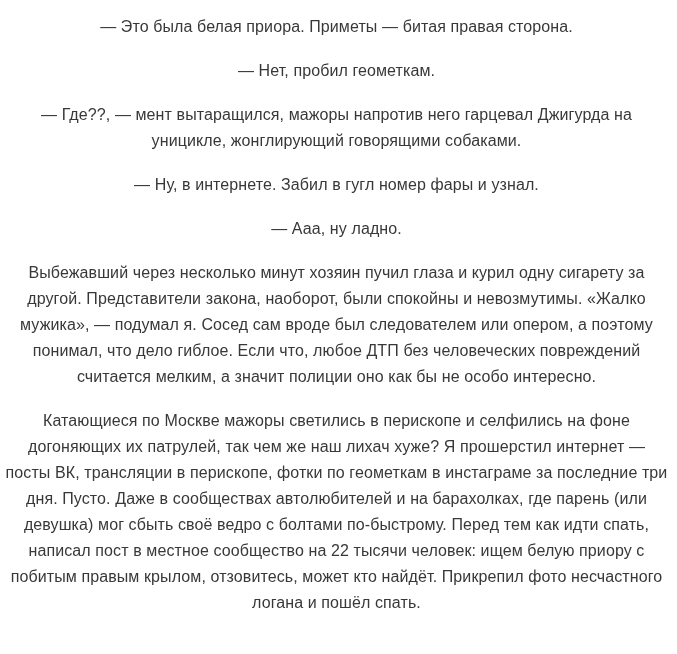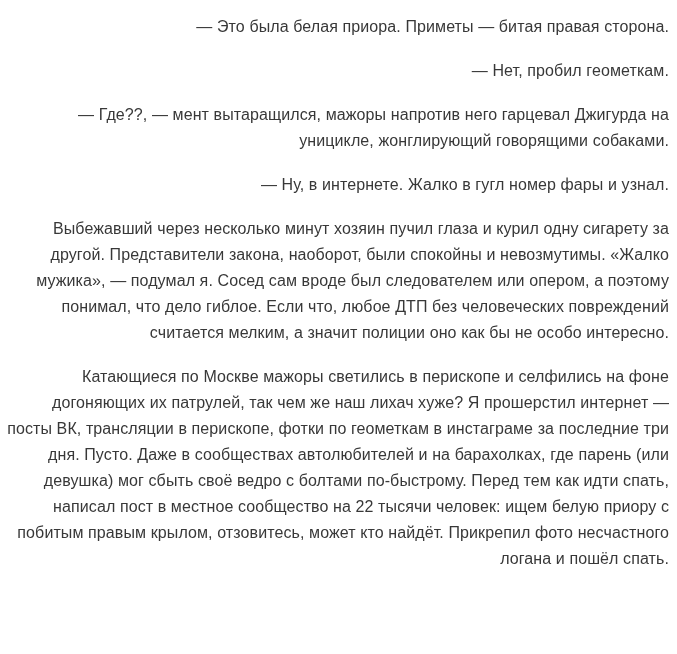--- a/index.html
+++ b/index.html
@@ -17,26 +17,27 @@
     width: 677px;
     padding: 14px 8px 0 4px;
     font-family: "Liberation Sans", "DejaVu Sans", sans-serif;
     font-size: 16px;
     line-height: 26px;
     color: #383838;
     letter-spacing: 0.1px;
   }
   .article-body p {
     margin: 0 0 18px 0;
-    text-align: right;
+    text-align: center;
   }
 </style>
 </head>
 <body>
 
 <main class="article-body">
   <p>— Это была белая приора. Приметы — битая правая сторона.</p>
   <p>— Нет, пробил геометкам.</p>
   <p>— Где??, — мент вытаращился, мажоры напротив него гарцевал Джигурда на уницикле, жонглирующий говорящими собаками.</p>
-  <p>— Ну, в интернете. Жалко в гугл номер фары и узнал.</p>
+  <p>— Ну, в интернете. Забил в гугл номер фары и узнал.</p>
+  <p>— Ааа, ну ладно.</p>
   <p>Выбежавший через несколько минут хозяин пучил глаза и курил одну сигарету за другой. Представители закона, наоборот, были спокойны и невозмутимы. «Жалко мужика», — подумал я. Сосед сам вроде был следователем или опером, а поэтому понимал, что дело гиблое. Если что, любое ДТП без человеческих повреждений считается мелким, а значит полиции оно как бы не особо интересно.</p>
   <p>Катающиеся по Москве мажоры светились в перископе и селфились на фоне догоняющих их патрулей, так чем же наш лихач хуже? Я прошерстил интернет — посты ВК, трансляции в перископе, фотки по геометкам в инстаграме за последние три дня. Пусто. Даже в сообществах автолюбителей и на барахолках, где парень (или девушка) мог сбыть своё ведро с болтами по-быстрому. Перед тем как идти спать, написал пост в местное сообщество на 22 тысячи человек: ищем белую приору с побитым правым крылом, отзовитесь, может кто найдёт. Прикрепил фото несчастного логана и пошёл спать.</p>
 </main>
 
 </body></html>

